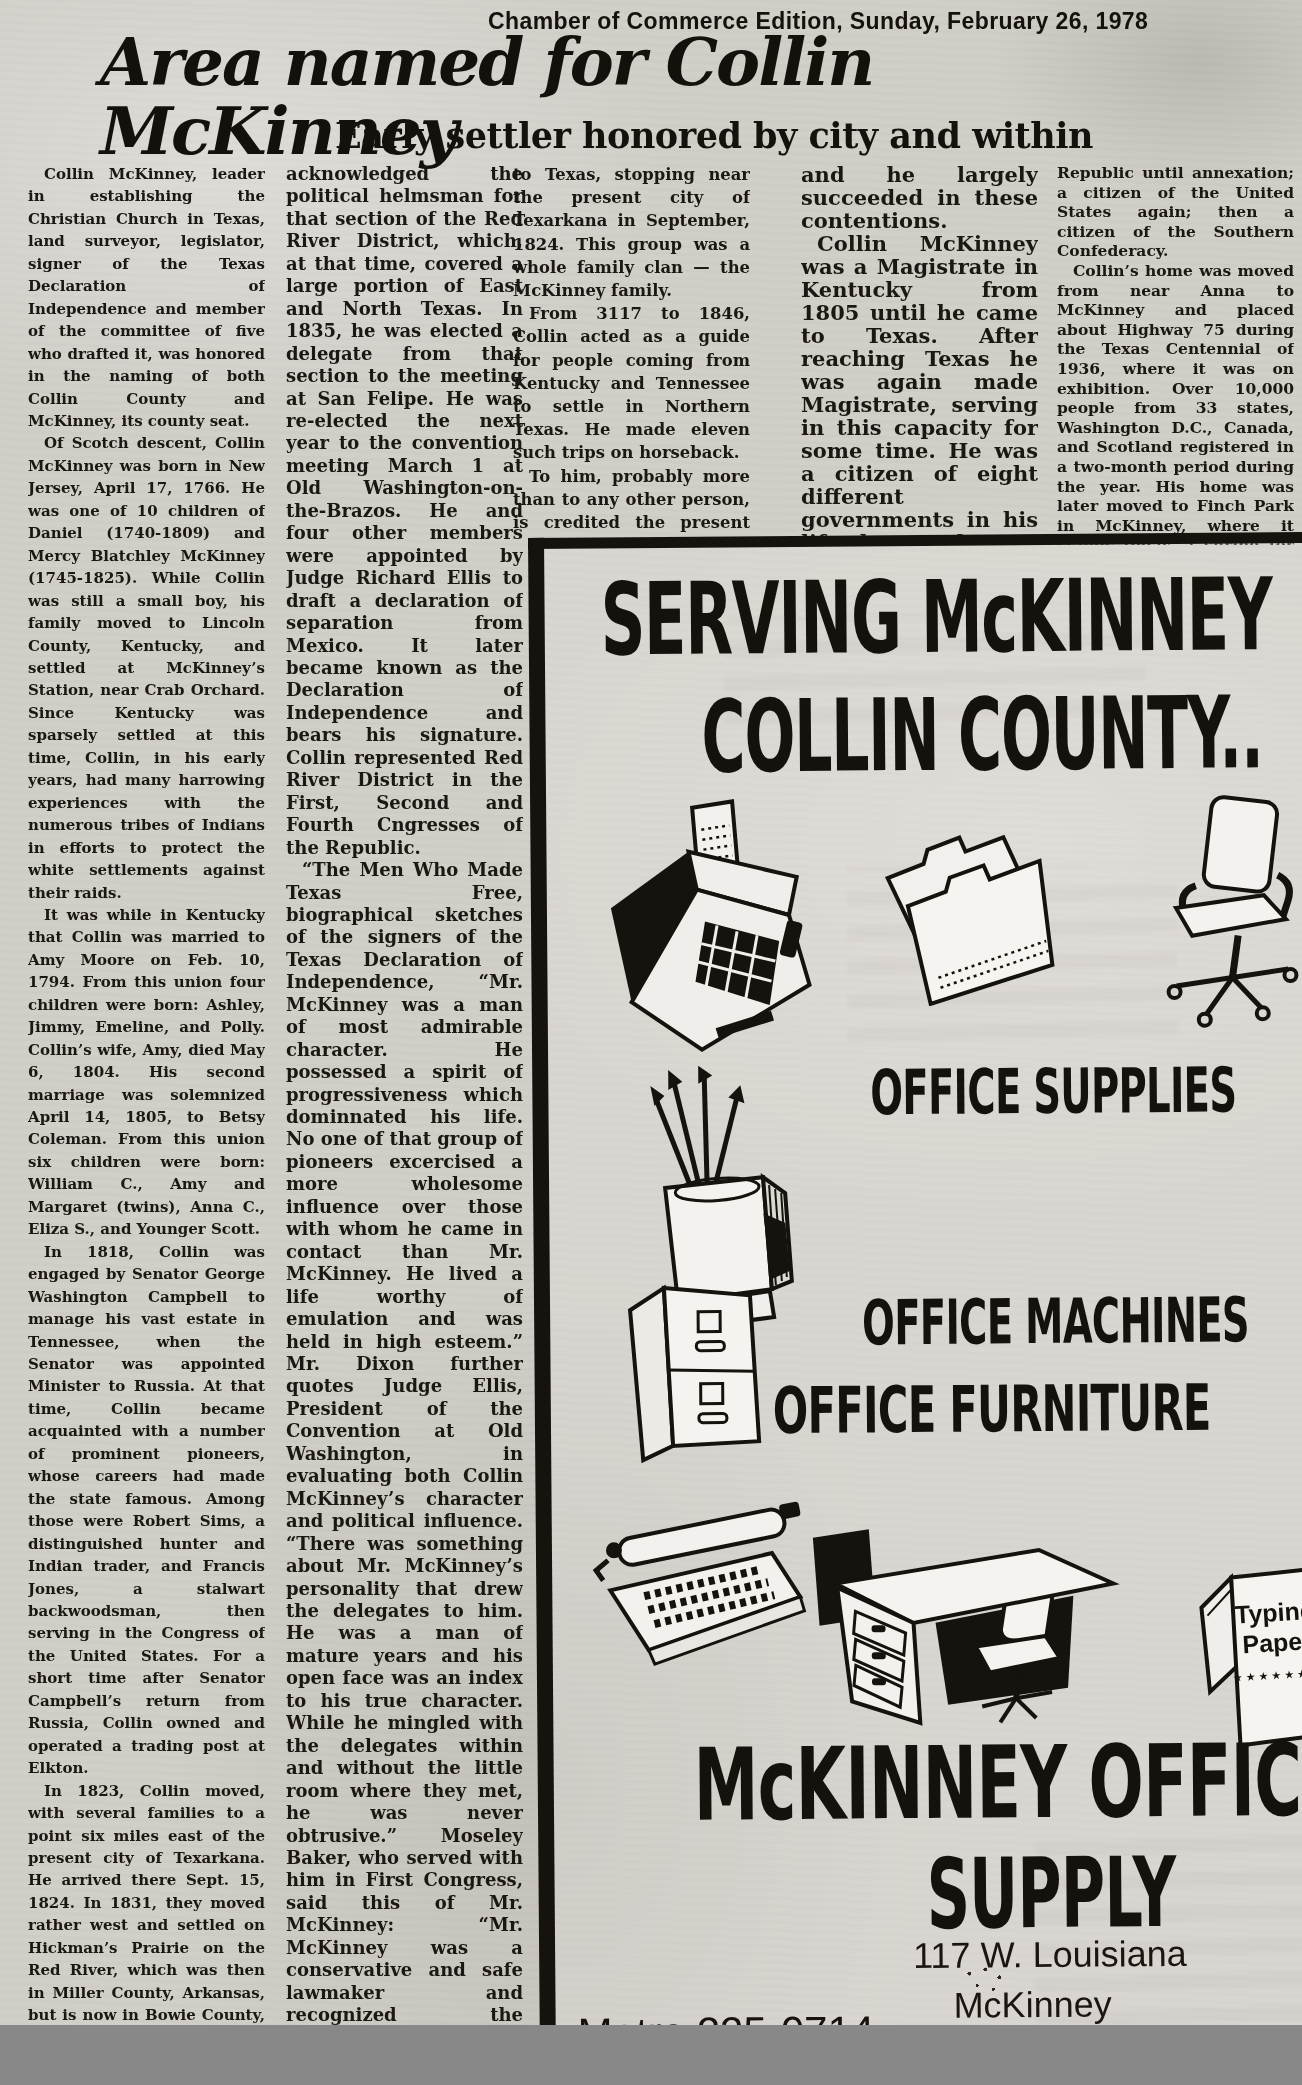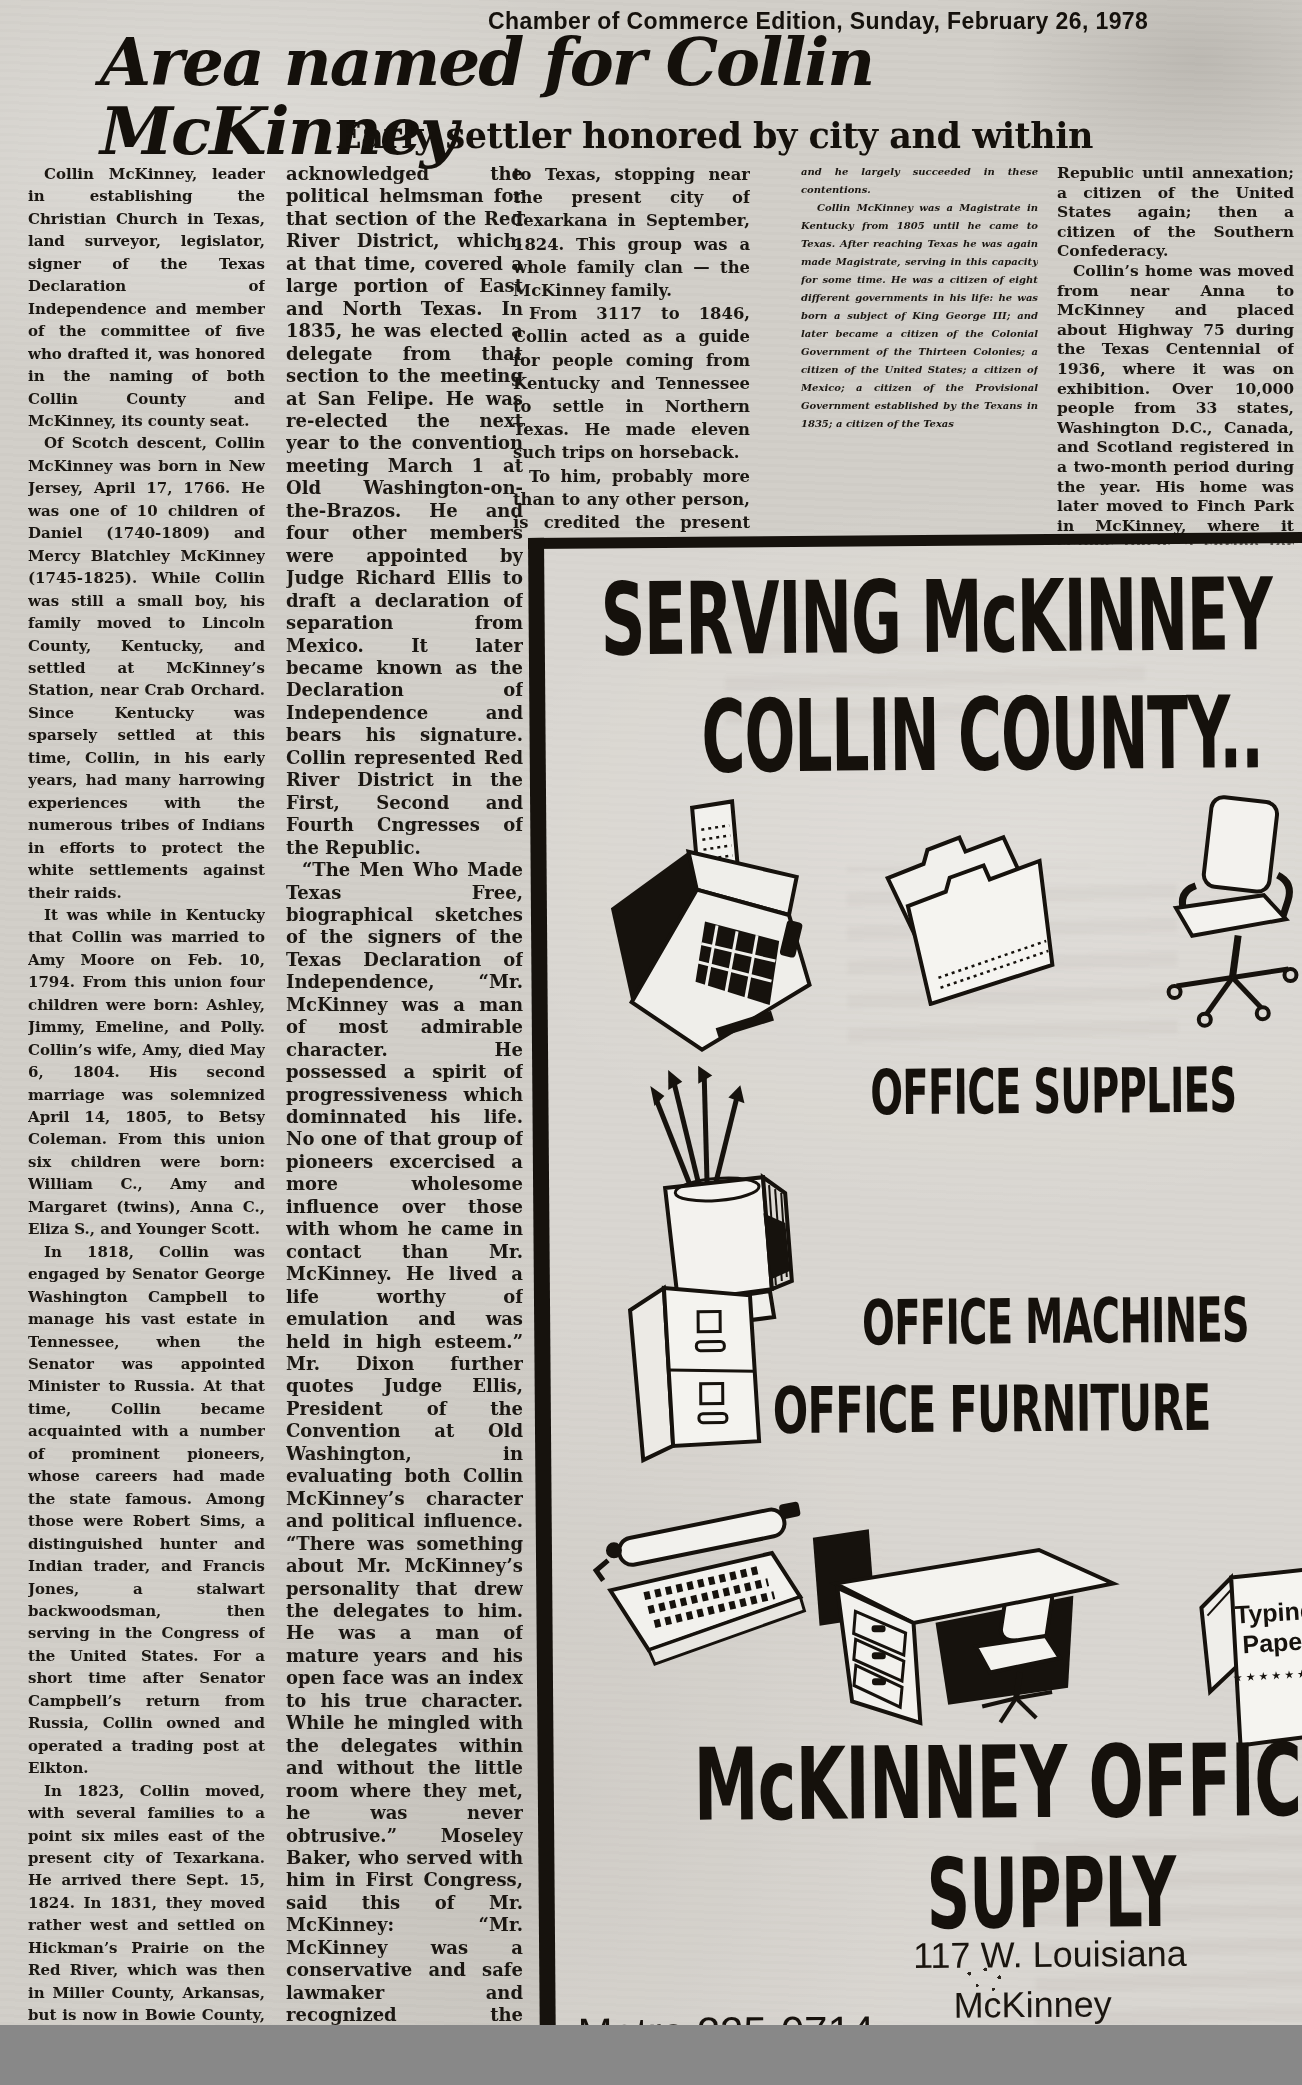--- a/index.html
+++ b/index.html
@@ -15,21 +15,21 @@
   .masthead{position:absolute;left:488px;top:8px;white-space:nowrap;
     font:700 23px/1.2 "Liberation Sans",sans-serif;letter-spacing:.4px;color:#15110c;}
   .headline{position:absolute;left:100px;top:28px;width:1115px;margin:0;
     font:italic 700 66px/1.05 "DejaVu Serif",serif;letter-spacing:-2px;color:#14100b;}
   .subhead{position:absolute;left:335px;top:117px;margin:0;white-space:nowrap;
     font:700 35px/1.1 "DejaVu Serif",serif;letter-spacing:-.5px;color:#15110c;}
   .col{position:absolute;top:163px;width:237px;text-align:justify;font-weight:700;overflow:hidden;}
   .c1{left:28px;height:1916px;font-size:15px;line-height:22.45px;}
   .c2{left:286px;height:1916px;font-size:18px;line-height:22.45px;}
   .c3{left:513px;height:374px;font-size:16.4px;line-height:23.2px;}
-  .c4{left:801px;height:382px;font-size:10px;line-height:18px;font-style:italic;}
+  .c4{left:801px;height:382px;font-size:21px;line-height:23px;}
   .c5{left:1057px;height:382px;font-size:15.5px;line-height:19.6px;}
   .col p{margin:0;text-indent:16px;}
   .col p.cont{text-indent:0;}
   
   .ad{position:absolute;left:528px;top:538px;width:792px;height:1532px;
     border:0 solid #16120d;border-left-width:16px;border-top-width:11px;border-bottom-width:22px;
     transform:rotate(-0.45deg);transform-origin:0 0;
     background:rgba(236,233,227,.30);}
   .adh{position:absolute;margin:0;font-family:"DejaVu Sans",sans-serif;font-weight:700;
     white-space:nowrap;color:#15110c;transform-origin:0 0;line-height:1;}

